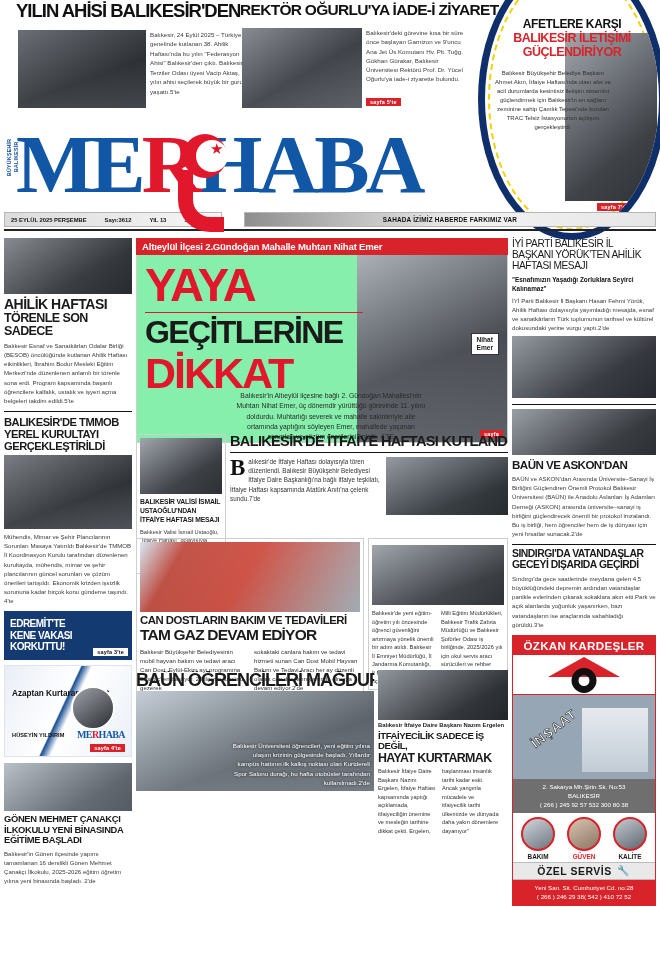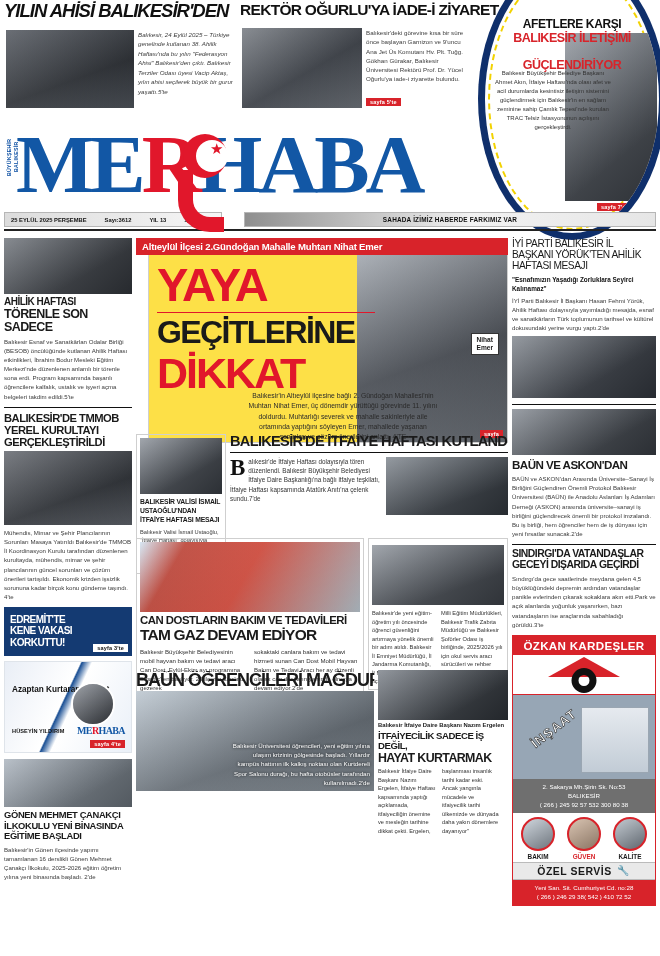--- a/index.html
+++ b/index.html
@@ -18,21 +18,21 @@
   .imgbox::after { content:""; position:absolute; inset:0;
     background: linear-gradient(135deg, rgba(255,255,255,.18), rgba(0,0,0,.25)); }
   .pg-tag {
     display:inline-block; background:#d8232a; color:#fff; font-size:5.5px;
     font-weight:bold; padding:1px 4px; letter-spacing:.2px;
   }
 
   
   .topstrip { position:absolute; left:0; top:0; width:660px; height:120px; }
 
-  .t1 { position:absolute; left:4px; top:2px; width:232px; height:114px;font-style:italic; }
+  .t1 { position:absolute; left:16px; top:2px; width:232px; height:114px; }
   .t1 .t1-hl { font-size:18.5px; font-weight:bold; letter-spacing:-1px;
       line-height:1; color:#111; white-space:nowrap; }
   .t1 .t1-body { position:absolute; left:134px; top:28px; width:96px; font-size:6.2px;
       line-height:1.52; color:#3c3c3c; }
   .t1 .t1-img { position:absolute; left:2px; top:28px; width:128px; height:78px; }
 
   .t2 { position:absolute; left:240px; top:2px; width:236px; height:114px; }
   .t2 .t2-hl { font-size:15.5px; font-weight:bold; letter-spacing:-0.7px;
       line-height:1; color:#111; white-space:nowrap; }
   .t2 .t2-img { position:absolute; left:2px; top:26px; width:120px; height:80px; }
@@ -52,21 +52,21 @@
     background:#fff;
     overflow:hidden;
   }
   .oval-dash {
     position:absolute; inset:3px; border-radius:50%/50%;
     border: 2px dashed #f2d200;
   }
   .ov-txt { position:absolute; left:12px; top:52px; width:150px; text-align:center; }
   .ov-l1 { font-size:12px; font-weight:bold; color:#111; letter-spacing:-.4px; }
   .ov-l2 { font-size:12.5px; font-weight:bold; color:#d8232a; letter-spacing:-.5px; }
-  .ov-l3 { font-size:12.5px; font-weight:bold; color:#d8232a; letter-spacing:-.5px;margin-top:13px; }
+  .ov-l3 { font-size:12.5px; font-weight:bold; color:#d8232a; letter-spacing:-.5px; }
   .ov-body { position:absolute; left:10px; top:104px; width:116px; font-size:6px;
       line-height:1.5; color:#333; text-align:center; }
   .ov-photo { position:absolute; right:2px; top:68px; width:92px; height:168px;
       background:#5b5f66; }
   .ov-tag { position:absolute; left:112px; top:238px; }
   .vertlabel {
     position:absolute; left:6px; top:126px; width:10px; height:62px;
     writing-mode: vertical-rl; transform: rotate(180deg);
     font-size:5.2px; font-weight:bold; color:#0b4ea2; letter-spacing:.3px;
     text-align:center; line-height:1.25;
@@ -109,21 +109,21 @@
     background: linear-gradient(90deg,#8e8e8e,#f2f2f2 55%,#e6e6e6);
     border:1px solid #b6b6b6;
     display:flex; align-items:center; justify-content:center;
     font-size:6.4px; font-weight:bold; color:#111; letter-spacing:.2px;
   }
   .dl-rule { position:absolute; left:0; top:17px; width:652px; border-top:2px solid #222; }
 
   
   .colL { position:absolute; left:4px; top:238px; width:128px; }
   .lx-img { width:128px; height:56px; }
-  .lx-hl1 { font-size:10px; font-weight:bold; letter-spacing:-.5px; line-height:1.05; margin-top:3px; }
+  .lx-hl1 { font-size:14px; font-weight:bold; letter-spacing:-.5px; line-height:1.05; margin-top:3px; }
   .lx-hl2 { font-size:12.5px; font-weight:bold; letter-spacing:-.6px; line-height:1.05; }
   .lx-body { margin-top:3px; }
 
   .sep { border-top:1.5px solid #111; margin:6px 0 4px; }
 
   .tmmob-hl { font-size:11.2px; font-weight:bold; letter-spacing:-.5px; line-height:1.08; }
   .tmmob-img { width:128px; height:74px; margin-top:3px; }
 
   .edremit {
     margin-top:6px; background:#143a72; color:#fff; padding:7px 6px 8px;
@@ -151,21 +151,21 @@
   .gonen-img { width:128px; height:48px; margin-top:6px; }
   .gonen-hl { font-size:9.4px; font-weight:bold; letter-spacing:-.35px; line-height:1.12; margin-top:3px; }
 
   
   .colC { position:absolute; left:136px; top:238px; width:372px; }
   .kicker {
     background:#d8232a; color:#fff; font-size:9.6px; font-weight:bold;
     padding:3px 6px; letter-spacing:-.2px; white-space:nowrap; overflow:hidden;
   }
   .mainbox { position:relative; height:188px; border:1px solid #cfcfcf; border-top:none;
-      background:#fde047; overflow:hidden;margin-left:12px; }
+      background:#86efac; overflow:hidden; }
   .main-photo { position:absolute; right:0; top:0; width:150px; height:188px; background:#6b7179; }
   .yaya { position:absolute; left:8px; top:8px; font-size:47px; font-weight:bold; color:#e1172b;
       letter-spacing:-2px; line-height:.95; }
   .yaya-rule { position:absolute; left:8px; top:57px; width:218px; border-top:1.5px solid #e1172b; }
   .gecit { position:absolute; left:8px; top:62px; font-size:32px; font-weight:bold; color:#1a1a1a;
       letter-spacing:-1.6px; line-height:.95;text-align:right; }
   .dikkat { position:absolute; left:8px; top:98px; font-size:43px; font-weight:bold; color:#e1172b;
       letter-spacing:-2px; line-height:.95; }
   .namebox { position:absolute; right:8px; top:78px; background:#fff; border:1px solid #333;
       padding:2px 5px; font-size:6.6px; font-weight:bold; line-height:1.25; text-align:center; }

